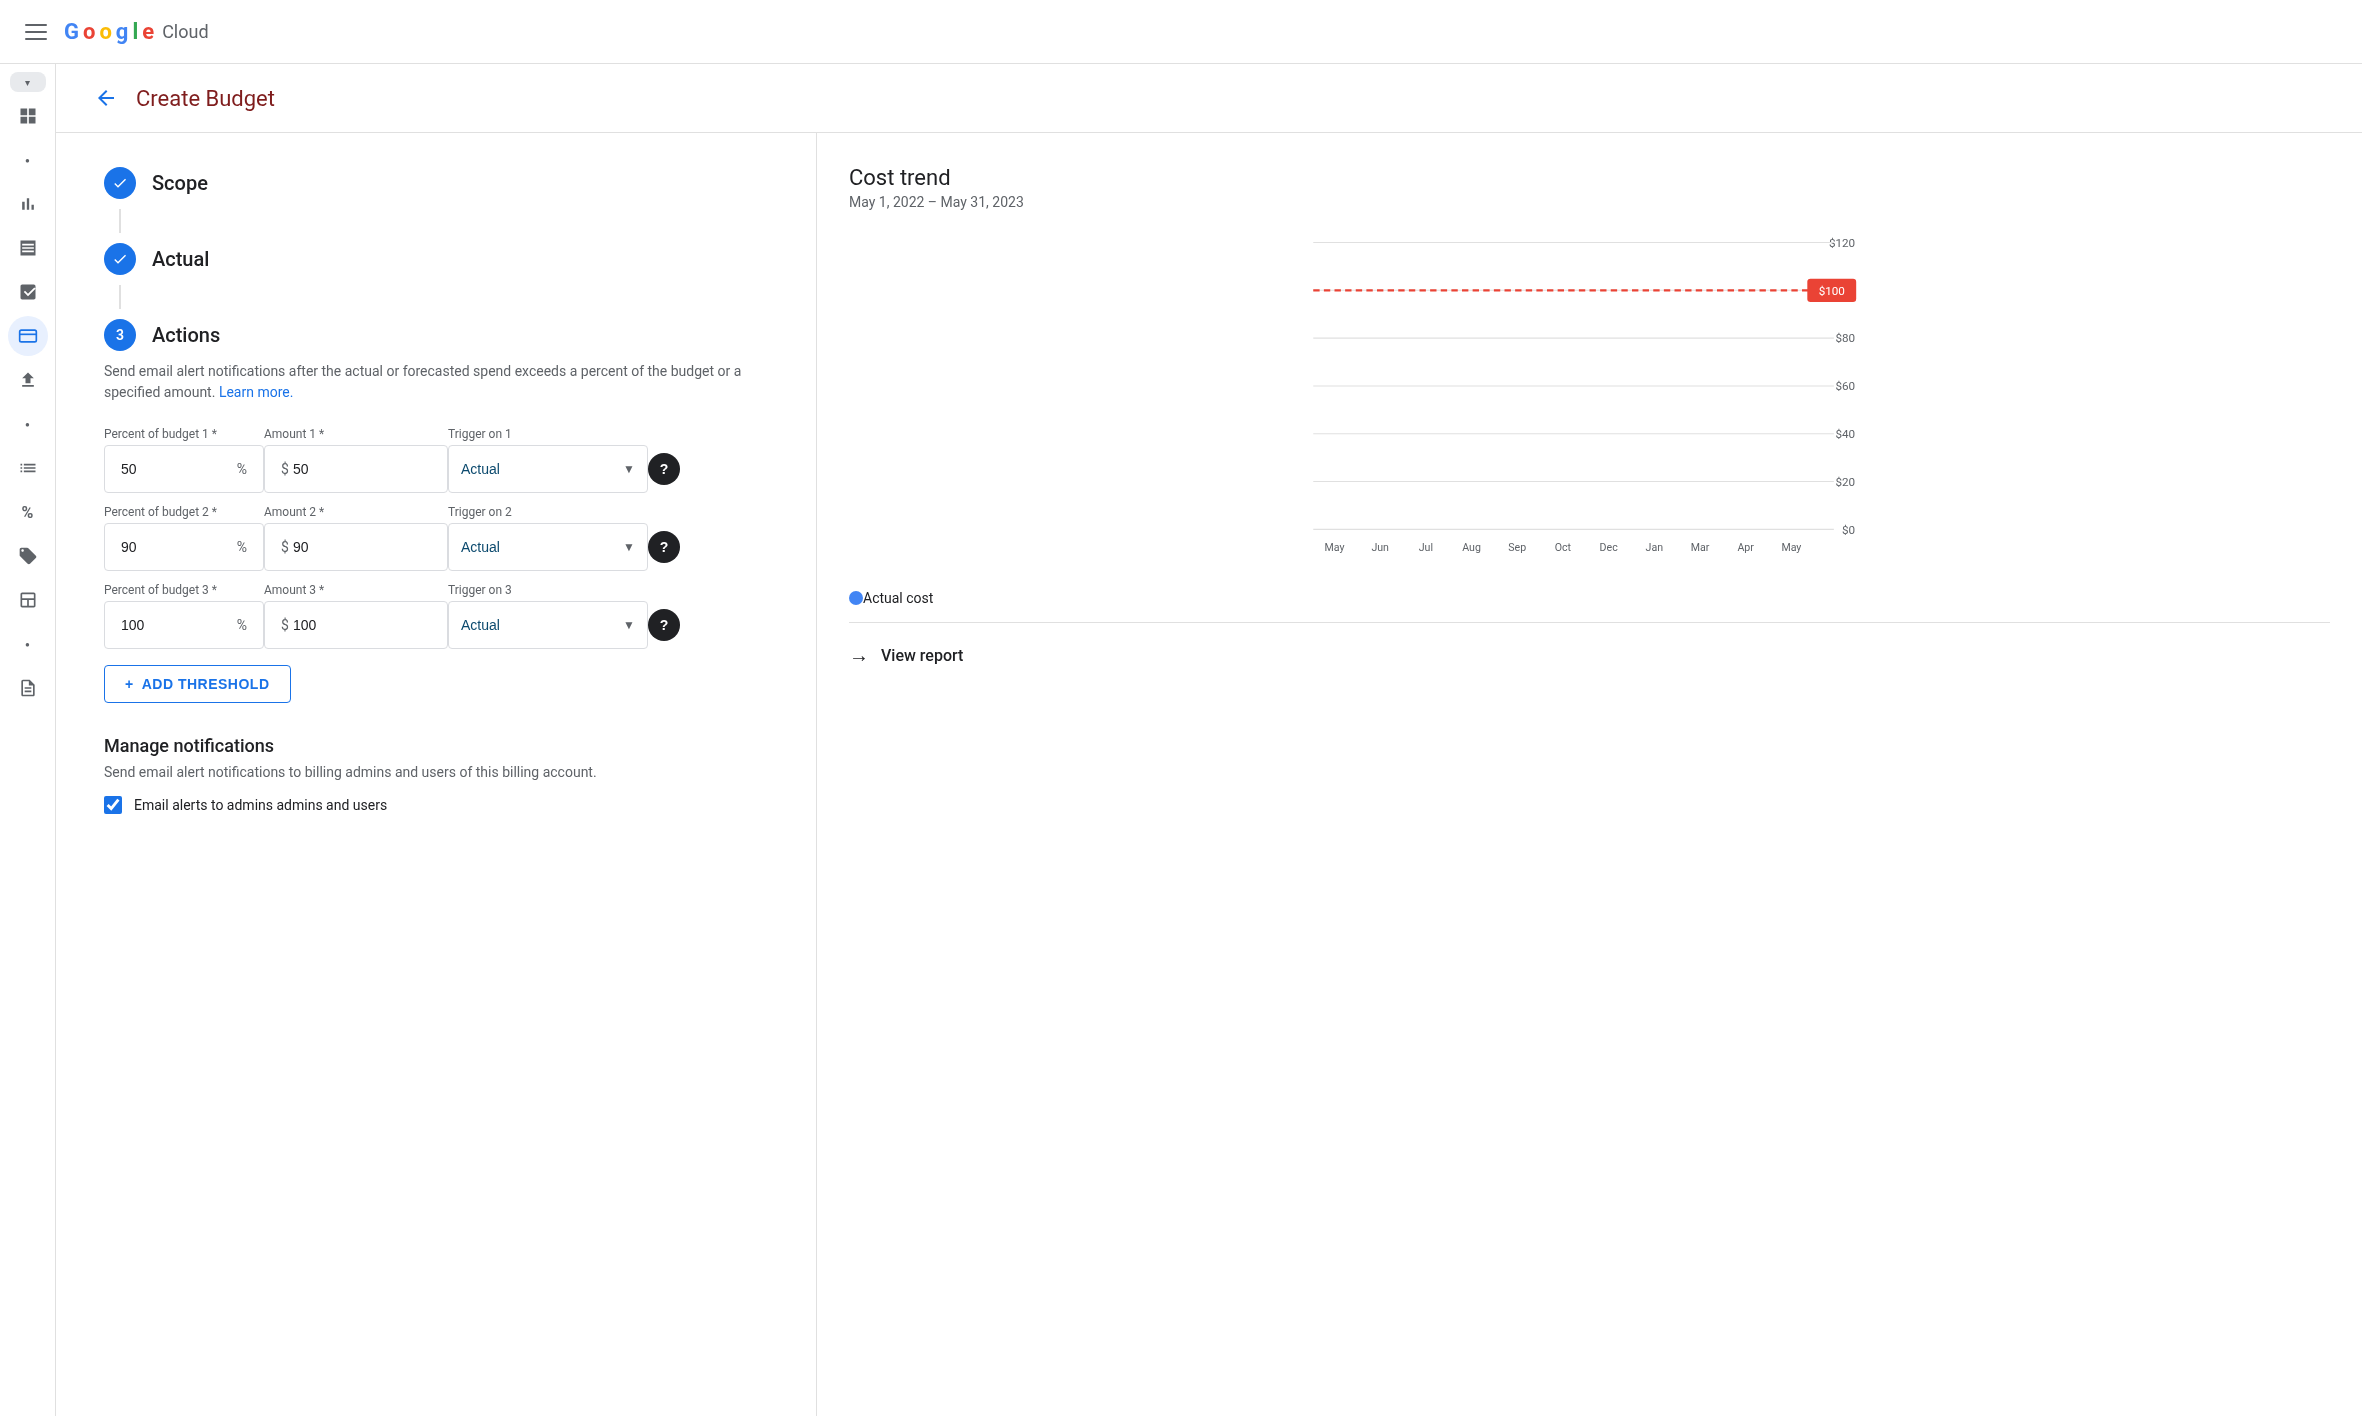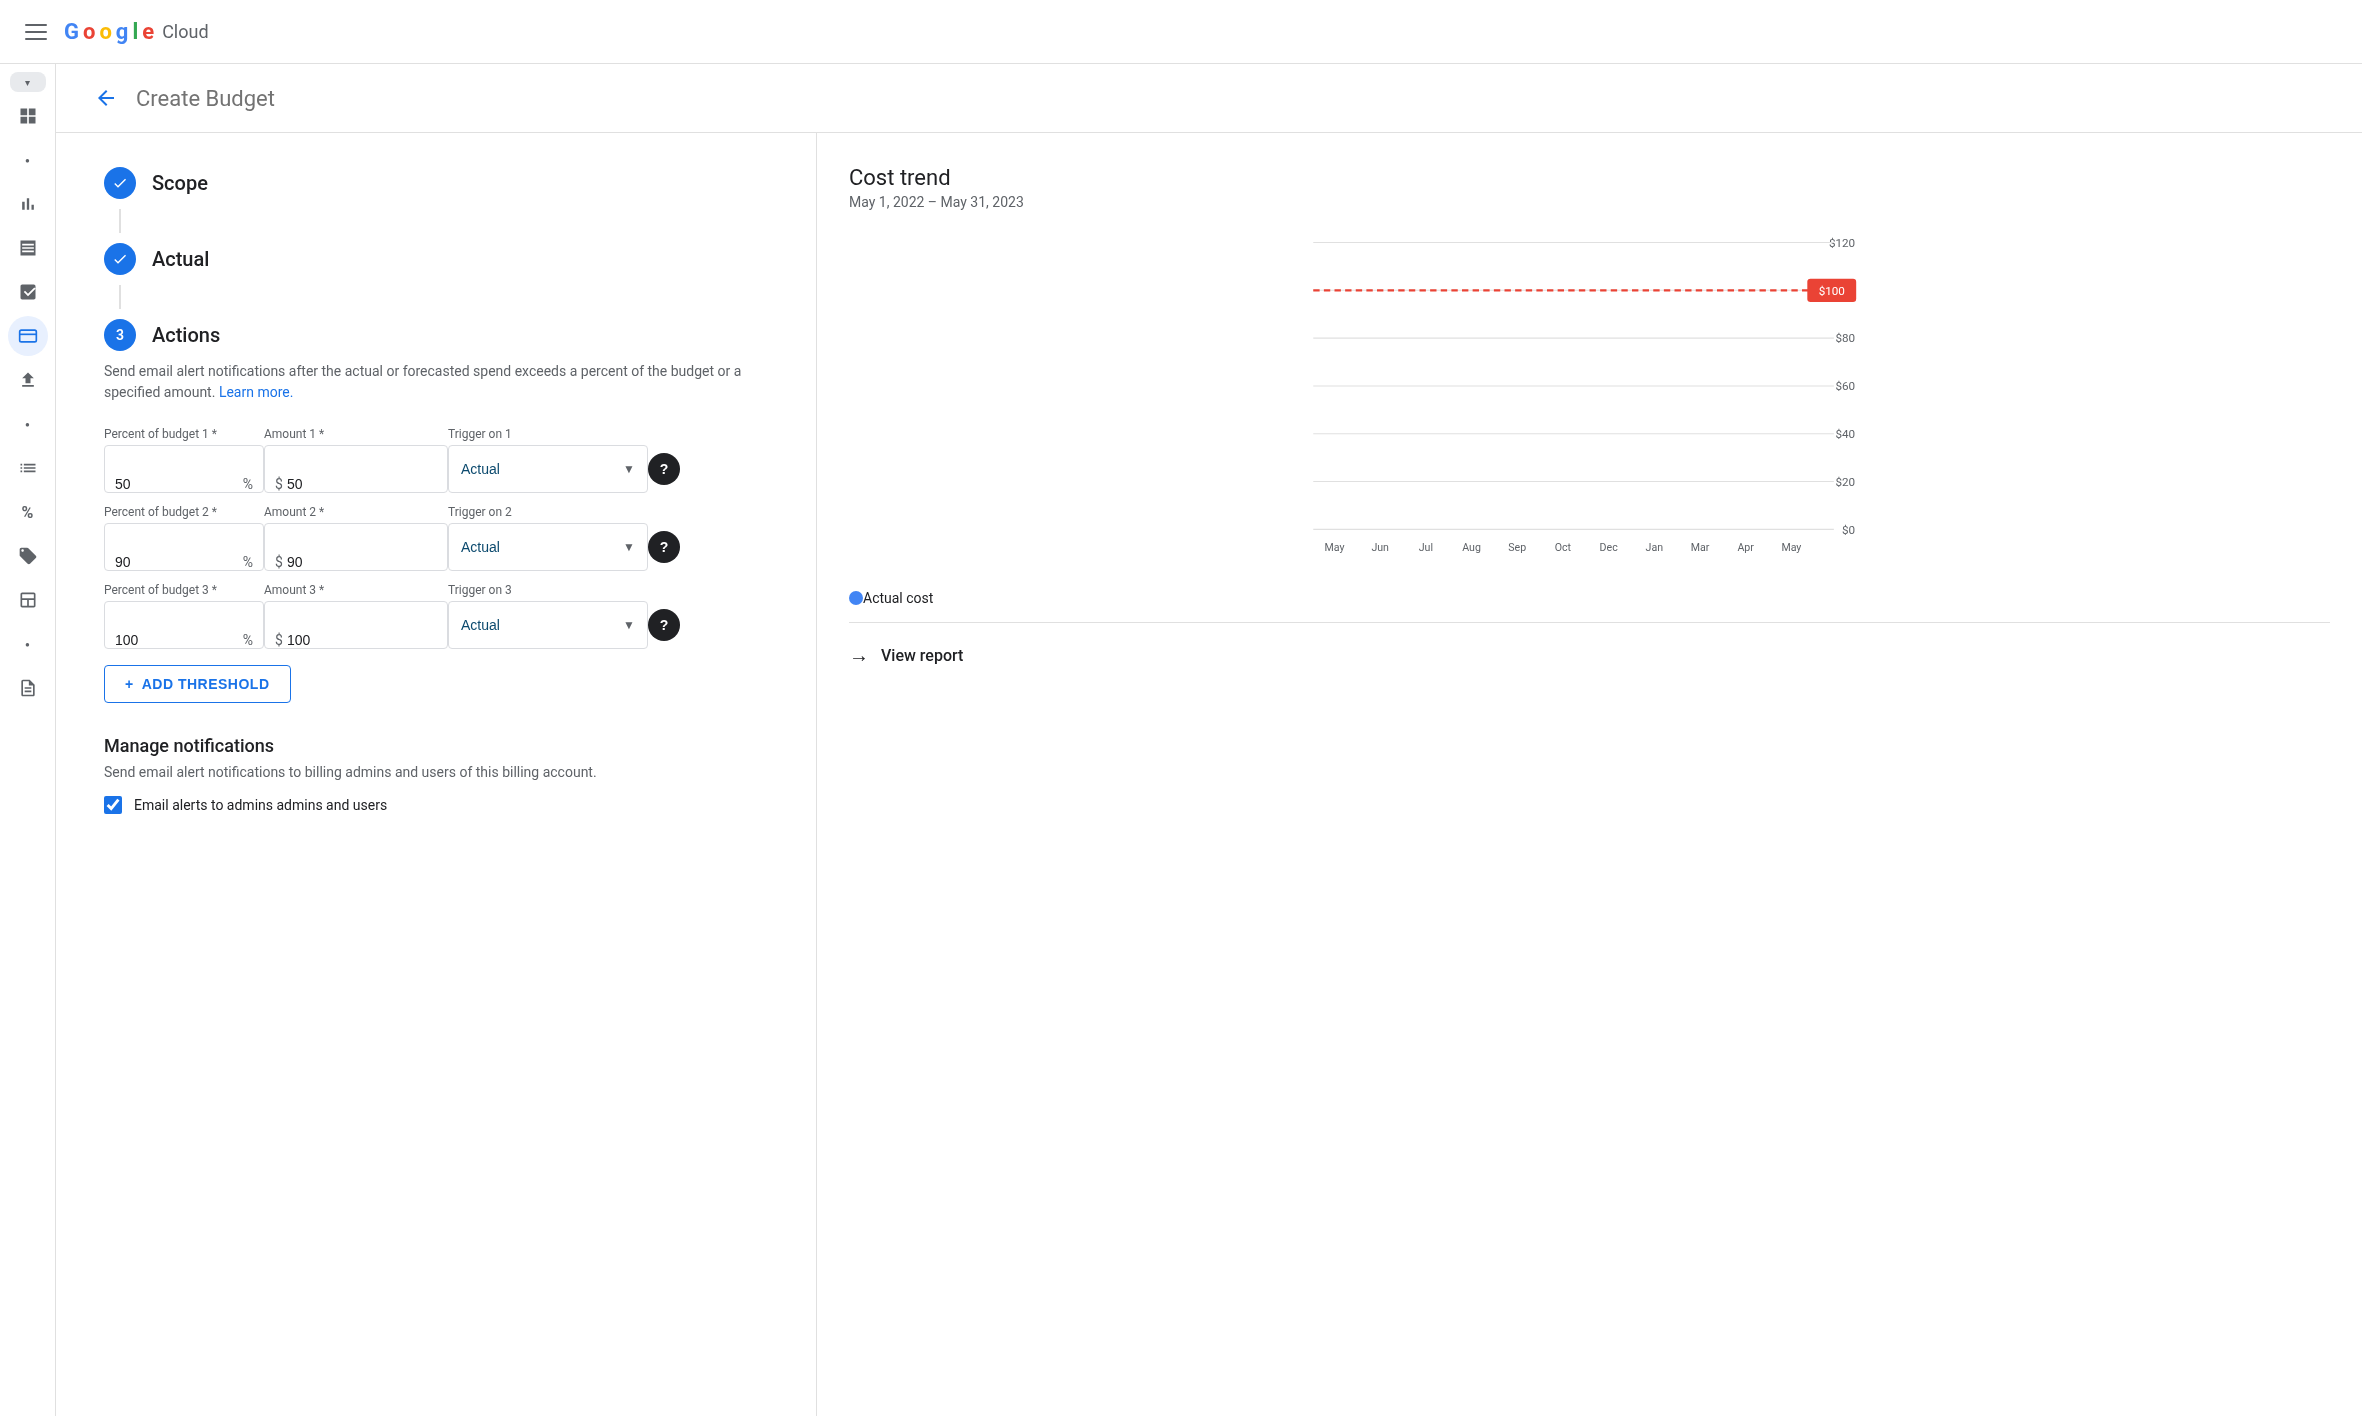--- a/index.html
+++ b/index.html
@@ -29,21 +29,21 @@
     .layout { display: flex; height: calc(100vh - 64px); }
     .sidebar-icons { width: 56px; background: #fff; border-right: 1px solid #e0e0e0; display: flex; flex-direction: column; align-items: center; padding: 8px 0; gap: 4px; }
     .sidebar-icon { width: 40px; height: 40px; display: flex; align-items: center; justify-content: center; border-radius: 50%; cursor: pointer; color: #5f6368; font-size: 18px; }
     .sidebar-icon.active { background: #e8f0fe; color: #1a73e8; }
     .sidebar-icon.pill { background: #e8eaed; border-radius: 8px; width: 36px; height: 20px; font-size: 10px; color: #5f6368; display: flex; align-items: center; justify-content: center; }
 
     
     .main-content { flex: 1; overflow-y: auto; display: flex; flex-direction: column; }
     .page-header { display: flex; align-items: center; padding: 16px 32px; border-bottom: 1px solid #e0e0e0; background: #fff; }
     .back-btn { width: 36px; height: 36px; display: flex; align-items: center; justify-content: center; border: none; background: none; cursor: pointer; color: #1a73e8; font-size: 20px; margin-right: 12px; }
-    .page-title { font-size: 22px; font-weight: 400; color: #737373; }
+    .page-title { font-size: 22px; font-weight: 400; color: #7f1d1d; }
 
     .content-area { display: flex; flex: 1; }
     .form-panel { flex: 0 0 760px; padding: 32px 48px; overflow-y: auto; }
     .chart-panel { flex: 1; padding: 32px; border-left: 1px solid #e0e0e0; }
 
     
     .step { display: flex; align-items: flex-start; margin-bottom: 8px; }
     .step-icon { width: 32px; height: 32px; border-radius: 50%; display: flex; align-items: center; justify-content: center; font-size: 14px; font-weight: 600; flex-shrink: 0; margin-right: 16px; margin-top: 2px; }
     .step-icon.completed { background: #1a73e8; color: #fff; }
     .step-icon.active { background: #1a73e8; color: #fff; }
@@ -52,21 +52,21 @@
 
     
     .section-title { font-size: 18px; font-weight: 500; margin-bottom: 8px; margin-top: 32px; }
     .section-desc { font-size: 14px; color: #5f6368; line-height: 1.5; margin-bottom: 24px; }
     .section-desc a { color: #1a73e8; text-decoration: none; }
 
     
     .threshold-row { display: flex; align-items: flex-end; margin-bottom: 12px; }
     .field-group { display: flex; flex-direction: column; }
     .field-label { font-size: 12px; color: #5f6368; margin-bottom: 4px; }
-    .input-wrapper { display: flex; align-items: flex-end; border: 1px solid #dadce0; border-radius: 4px; height: 48px; padding: 0 10px; background: #fff; }
+    .input-wrapper { display: flex; align-items: center; border: 1px solid #dadce0; border-radius: 4px; height: 48px; padding: 0 16px; background: #fff; }
     .input-wrapper input { border: none; outline: none; font-size: 14px; color: #202124; width: 100%; background: transparent; }
     .input-wrapper .suffix { color: #5f6368; font-size: 14px; }
     .input-wrapper .prefix { color: #5f6368; font-size: 14px; margin-right: 4px; }
     .field-group.percent { width: 160px; }
     .field-group.amount { width: 184px; }
     .field-group.trigger { min-width: 200px; }
     .select-wrapper { display: flex; align-items: center; border: 1px solid #dadce0; border-radius: 4px; height: 48px; padding: 0 12px; background: #fff; position: relative; }
     .select-wrapper select { border: none; outline: none; font-size: 14px; color: #0c4a6e; background: transparent; appearance: none; flex: 1; cursor: pointer; }
     .select-wrapper .chevron { color: #5f6368; font-size: 12px; pointer-events: none; }
     .help-btn { width: 32px; height: 32px; border-radius: 50%; background: #202124; color: #fff; border: none; display: flex; align-items: center; justify-content: center; cursor: pointer; font-size: 14px; font-weight: 700; flex-shrink: 0; margin-bottom: 8px; }

